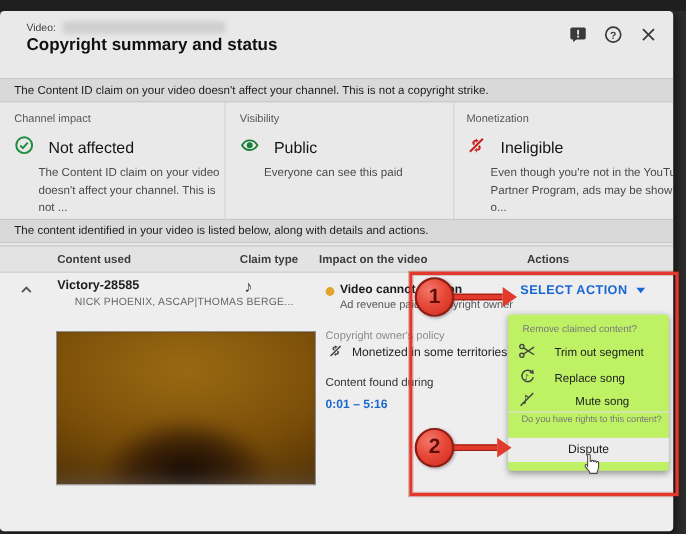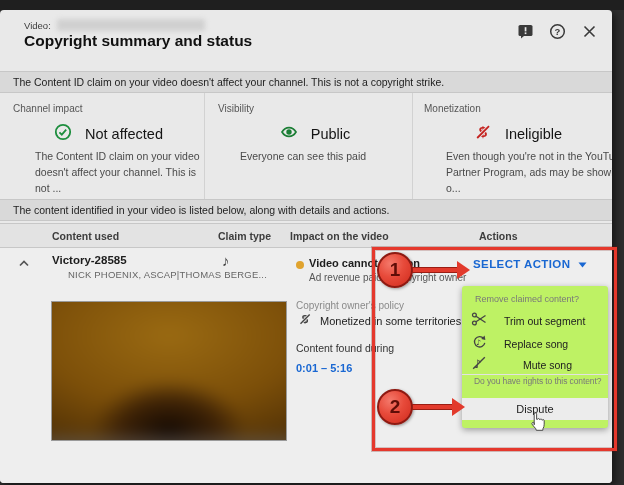--- a/index.html
+++ b/index.html
@@ -21,21 +21,21 @@
   .banner1 { top:61px; height:22px; }
   .banner2 { top:189px; height:22px; }
 
   
   .summary { position:absolute; left:0; top:83px; width:612px; height:106px;padding-left:20px; }
   .sumcol { position:absolute; top:0; height:106px; padding:10px 0 0 13px; }
   .col1 { left:0; width:205px; border-right:1px solid #d2d2d2; }
   .col2 { left:205px; width:208px; border-right:1px solid #d2d2d2; }
   .col3 { left:413px; width:199px; padding-left:11px; }
   .sumlabel { font-size:10px; color:#565656; margin-bottom:9px; }
-  .statusrow { display:flex; align-items:center; gap:13px;justify-content:center; }
+  .statusrow { display:flex; align-items:center; gap:13px; }
   .statusname { font-size:14.5px; color:#141414; }
   .sumdesc { font-size:10.5px; color:#4a4a4a; line-height:1.5; margin:4px 0 0 22px; }
   .col1 .sumdesc { width:172px; }
   .col3 .sumdesc { width:186px; }
   .learnmore { display:inline-block; margin:5px 0 0 22px; font-size:10.5px; color:#1a73e8; cursor:pointer; }
 
   
   .thead { position:absolute; left:0; top:213px; width:612px; height:25px; background:#e3e3e3;
            border-top:1px solid #c7c7c7; border-bottom:1px solid #c7c7c7; }
   .th { position:absolute; top:6px; font-size:10.5px; font-weight:bold; color:#3d3d3d; }

